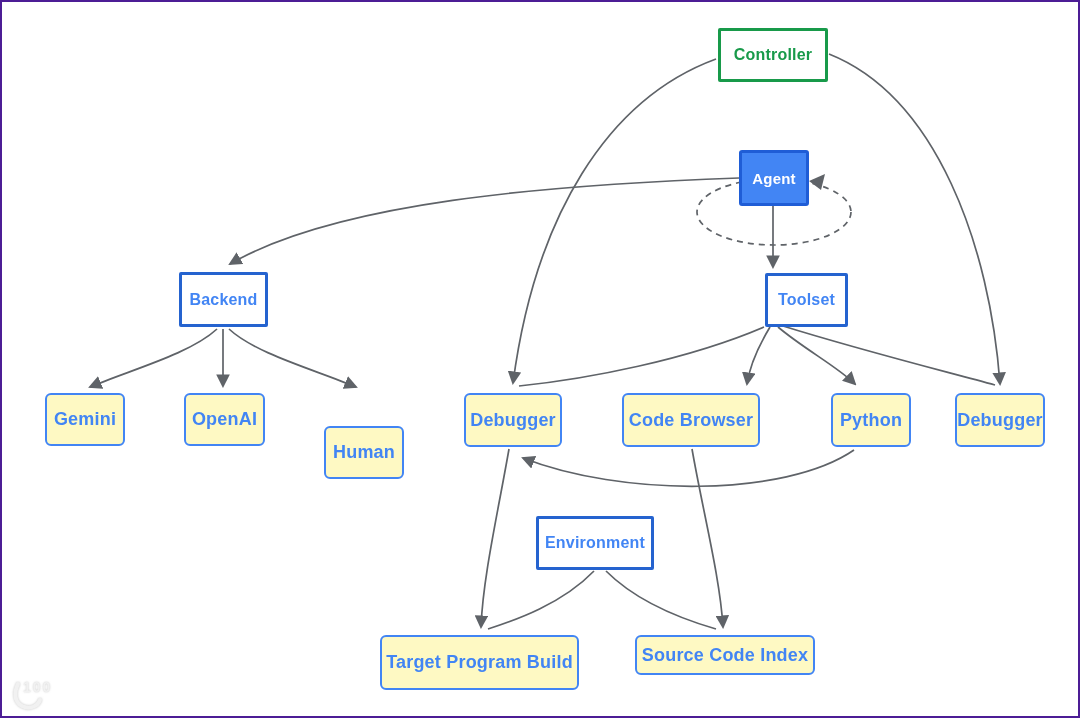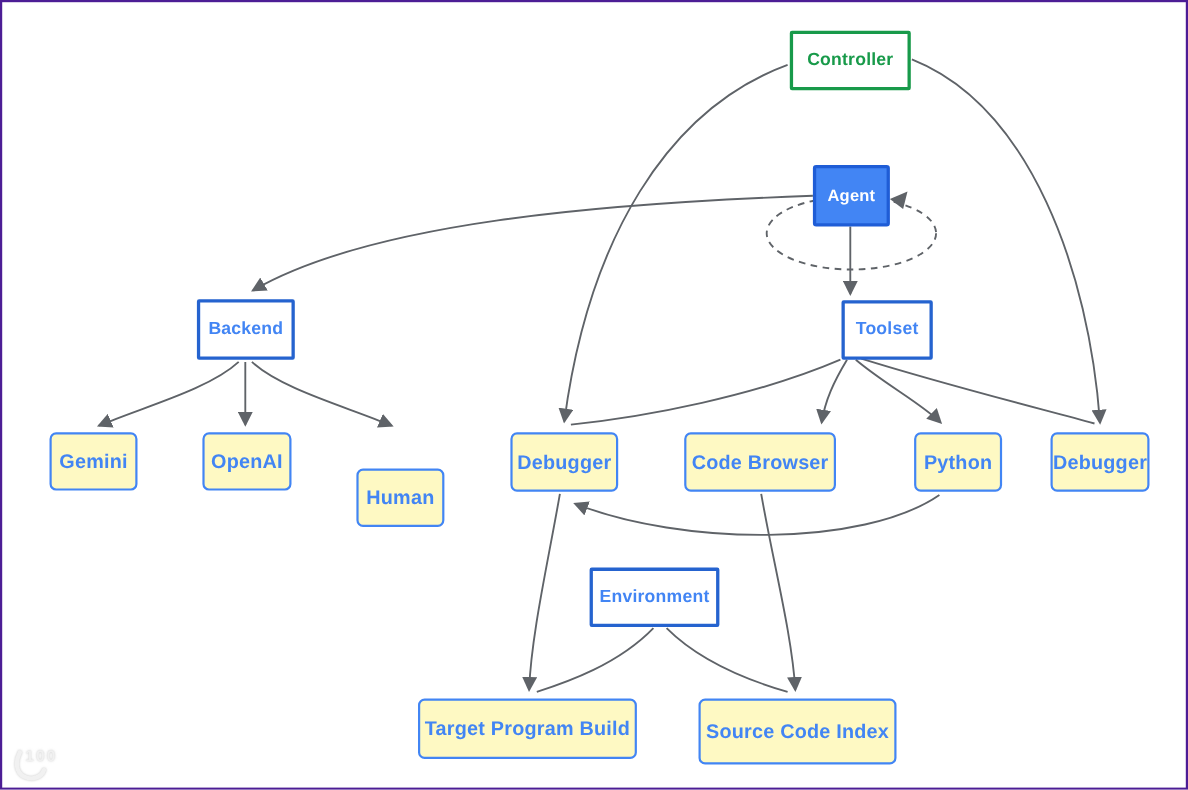--- a/index.html
+++ b/index.html
@@ -113,21 +113,21 @@
   <div class="node leaf" style="left:620px;top:391px;width:138px;height:54px;">Code Browser</div>
 
   <div class="node leaf" style="left:817px;top:391px;width:80px;height:54px;margin-left:12px;">Python</div>
 
   <div class="node leaf" style="left:953px;top:391px;width:90px;height:54px;">Debugger</div>
 
   <div class="node container-box" style="left:534px;top:514px;width:118px;height:54px;">Environment</div>
 
   <div class="node leaf" style="left:378px;top:633px;width:199px;height:55px;">Target Program Build</div>
 
-  <div class="node leaf" style="left:633px;top:633px;width:180px;height:60px;">Source Code Index</div>
+  <div class="node leaf" style="left:633px;top:633px;width:180px;height:40px;">Source Code Index</div>
 
   <div class="watermark">
     <svg width="44" height="34" viewBox="0 0 44 34">
       <path d="M 8 6 C 4 14 4 24 12 28 C 20 32 28 28 30 22" fill="none" stroke="#f1f1f1" stroke-width="4" stroke-linecap="round" style="filter:drop-shadow(0 0 1px rgba(170,170,170,.65))"></path>
       <text x="13" y="14" font-size="14" font-weight="bold">100</text>
     </svg>
   </div>
 
 </div>
 

